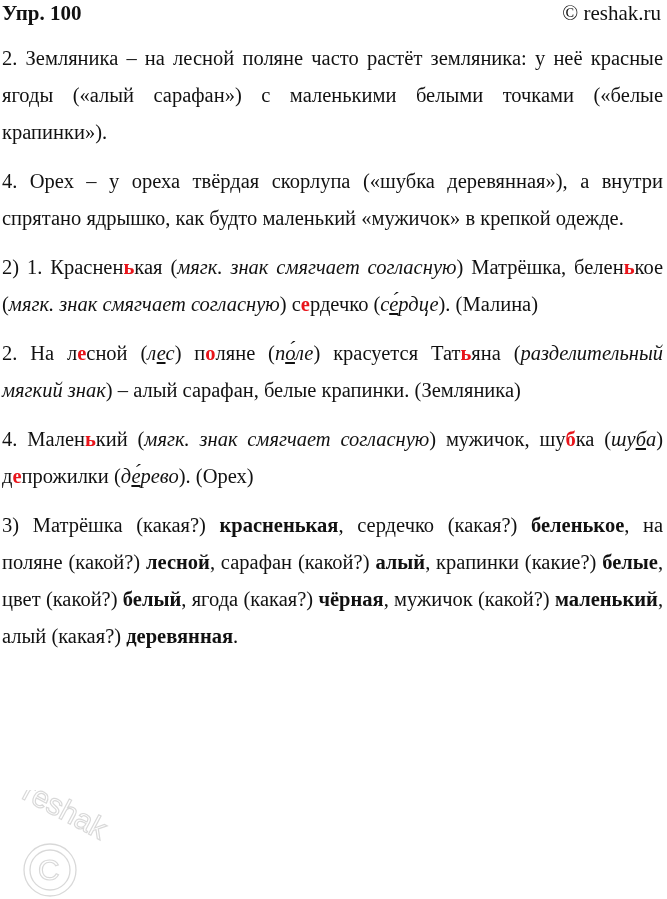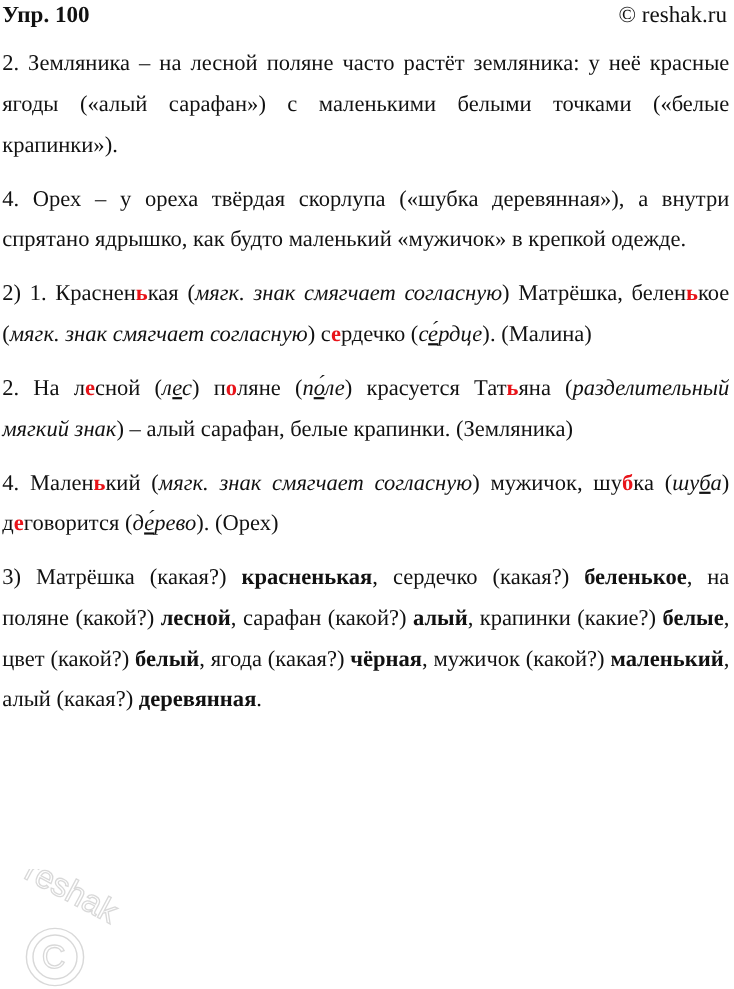--- a/index.html
+++ b/index.html
@@ -80,21 +80,21 @@
   </p>
 
 
   <p class="p last-line-left">
     <span>4.</span>
     <span><span>Мален</span><span class="r">ь</span><span>кий</span></span>
     (<i>мягк. знак смягчает согласную</i>)
     <span>мужичок,</span>
     <span><span>шу</span><span class="r">б</span><span>ка</span></span>
     (<i><span>шу</span><span class="u">б</span><span>а</span></i>)
-    <span><span>д</span><span class="r">е</span><span>говорится</span></span>
+    <span><span>д</span><span class="r">е</span><span>прожилки</span></span>
     (<i><span>д</span><span class="u">е́</span><span>рево</span></i>)<span>. (Орех)</span>
   </p>
 
   <p class="p last-line-left">
     <span>3)</span>
     <span>Матрёшка</span> <span>(какая?)</span> <b>красненькая</b>,
     <span>сердечко</span> <span>(какая?)</span> <b>беленькое</b>,
     <span>на поляне</span> <span>(какой?)</span> <b>лесной</b>,
     <span>сарафан</span> <span>(какой?)</span> <b>алый</b>,
     <span>крапинки</span> <span>(какие?)</span> <b>белые</b>,

